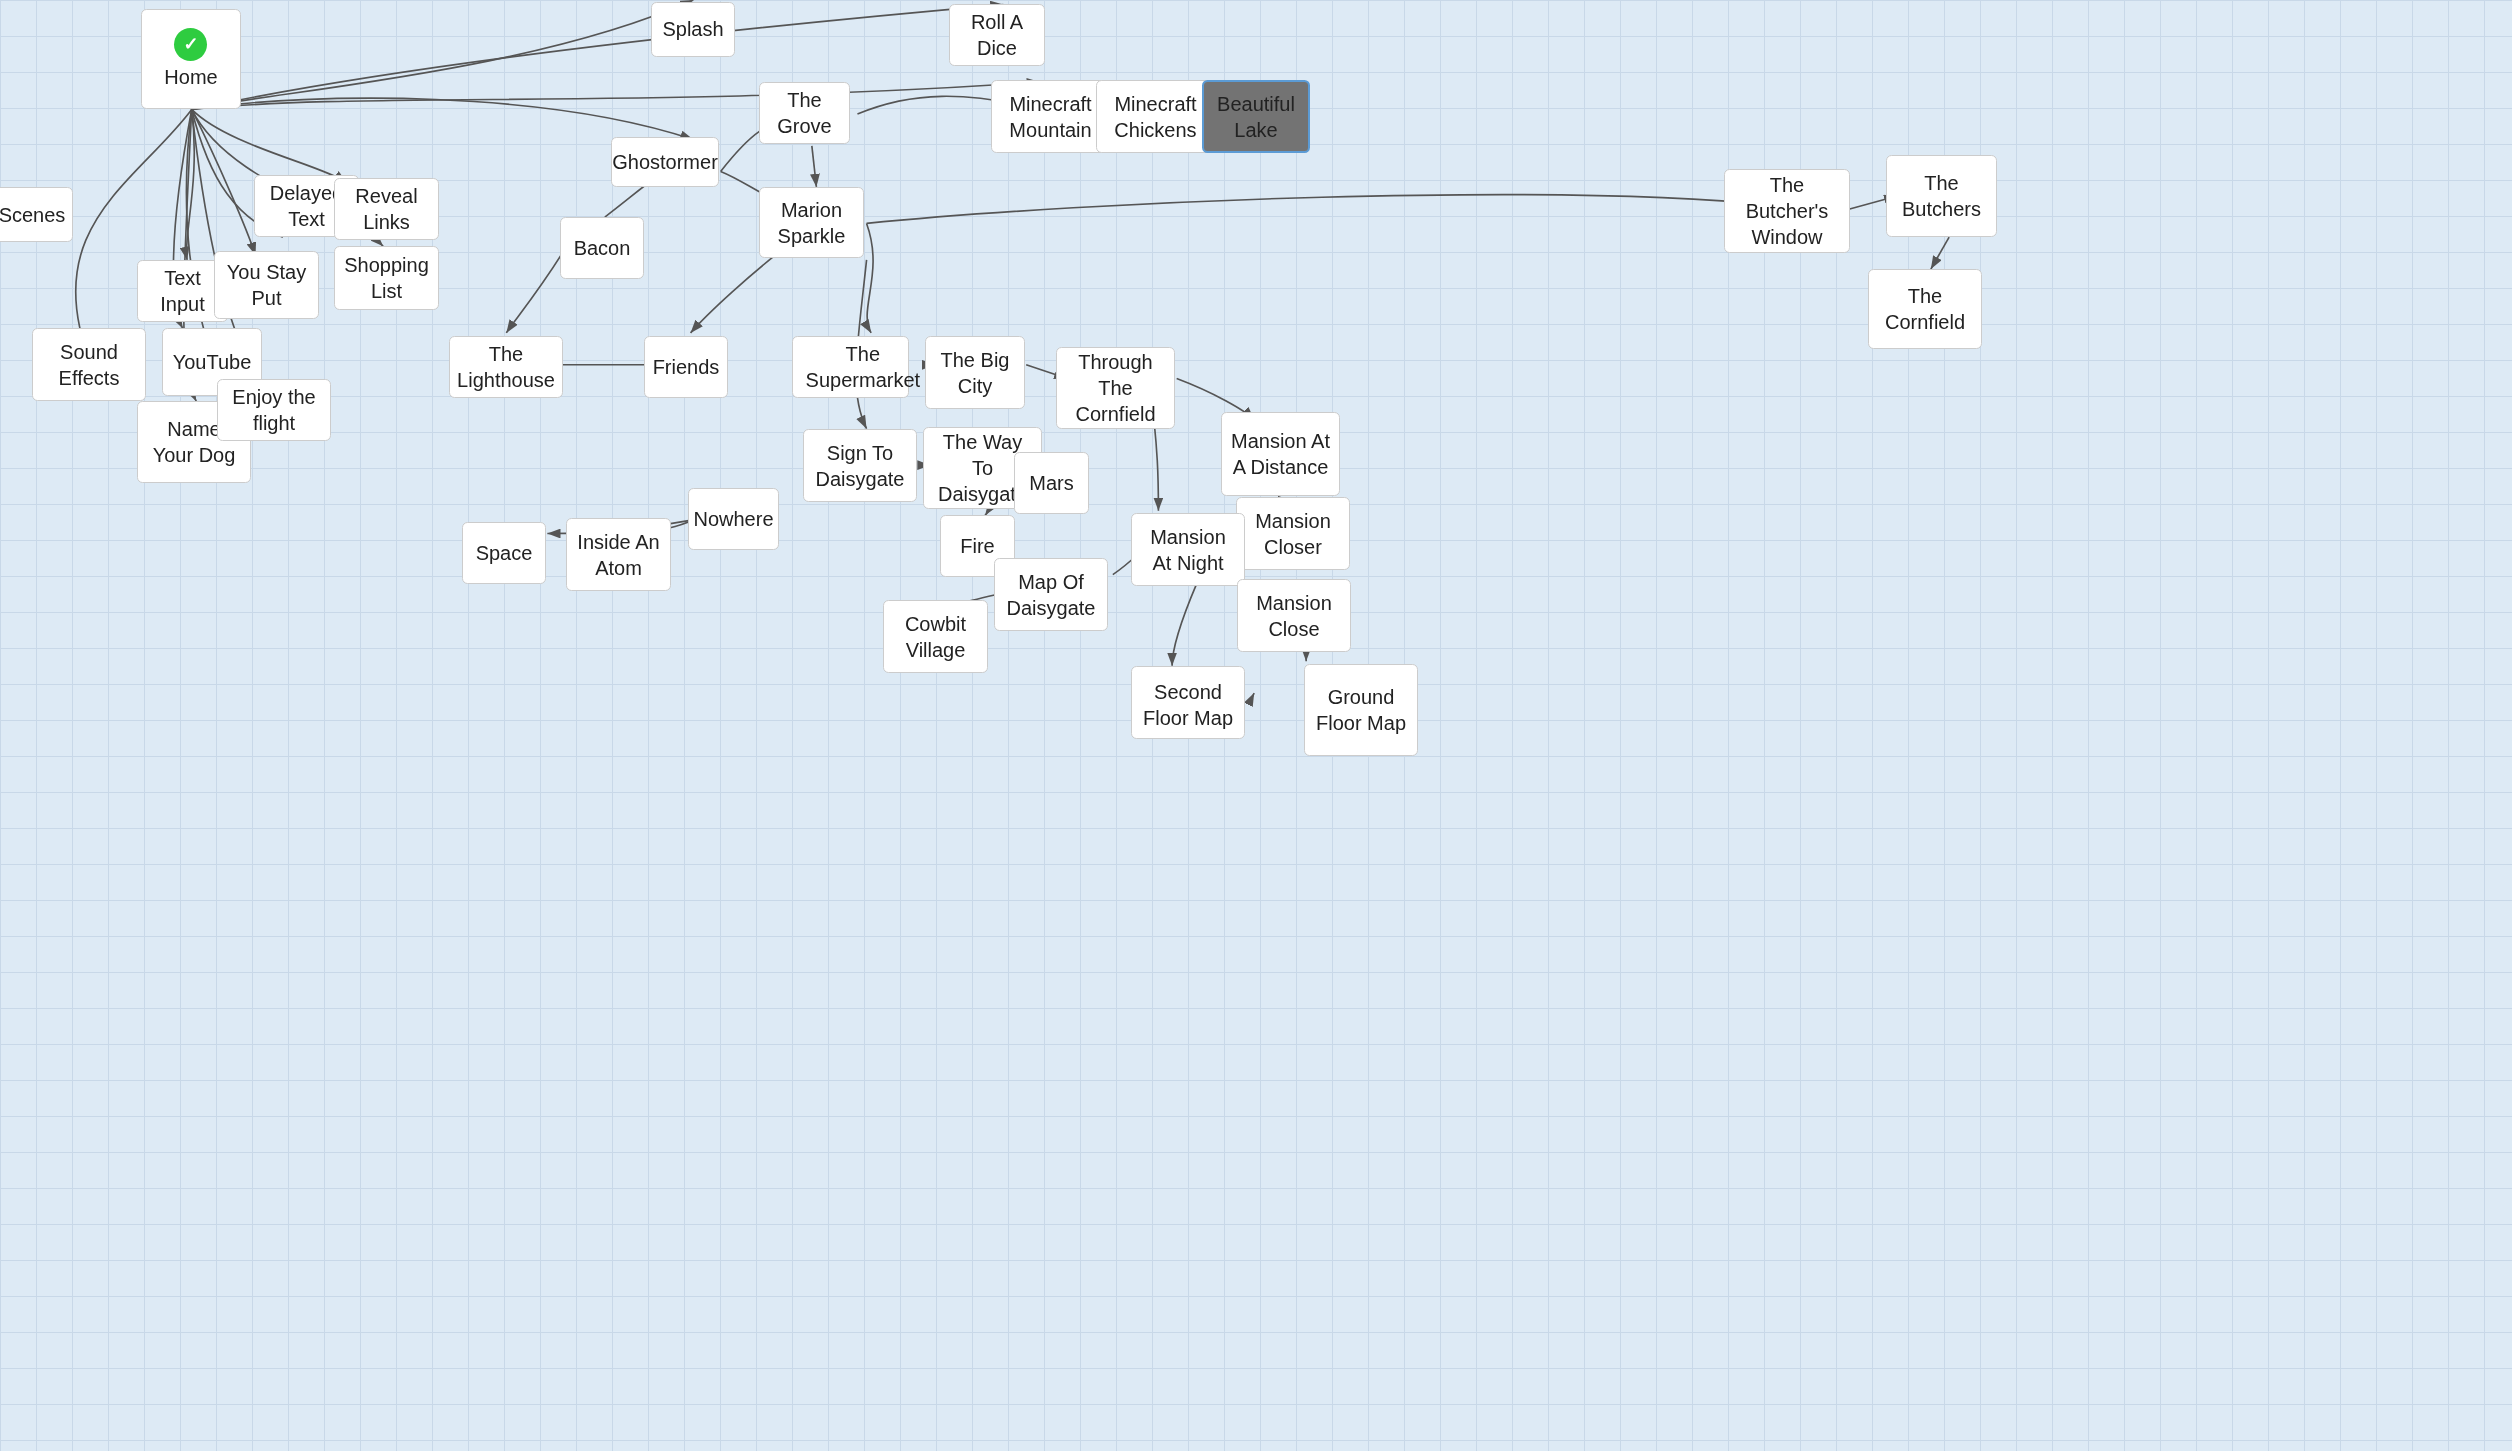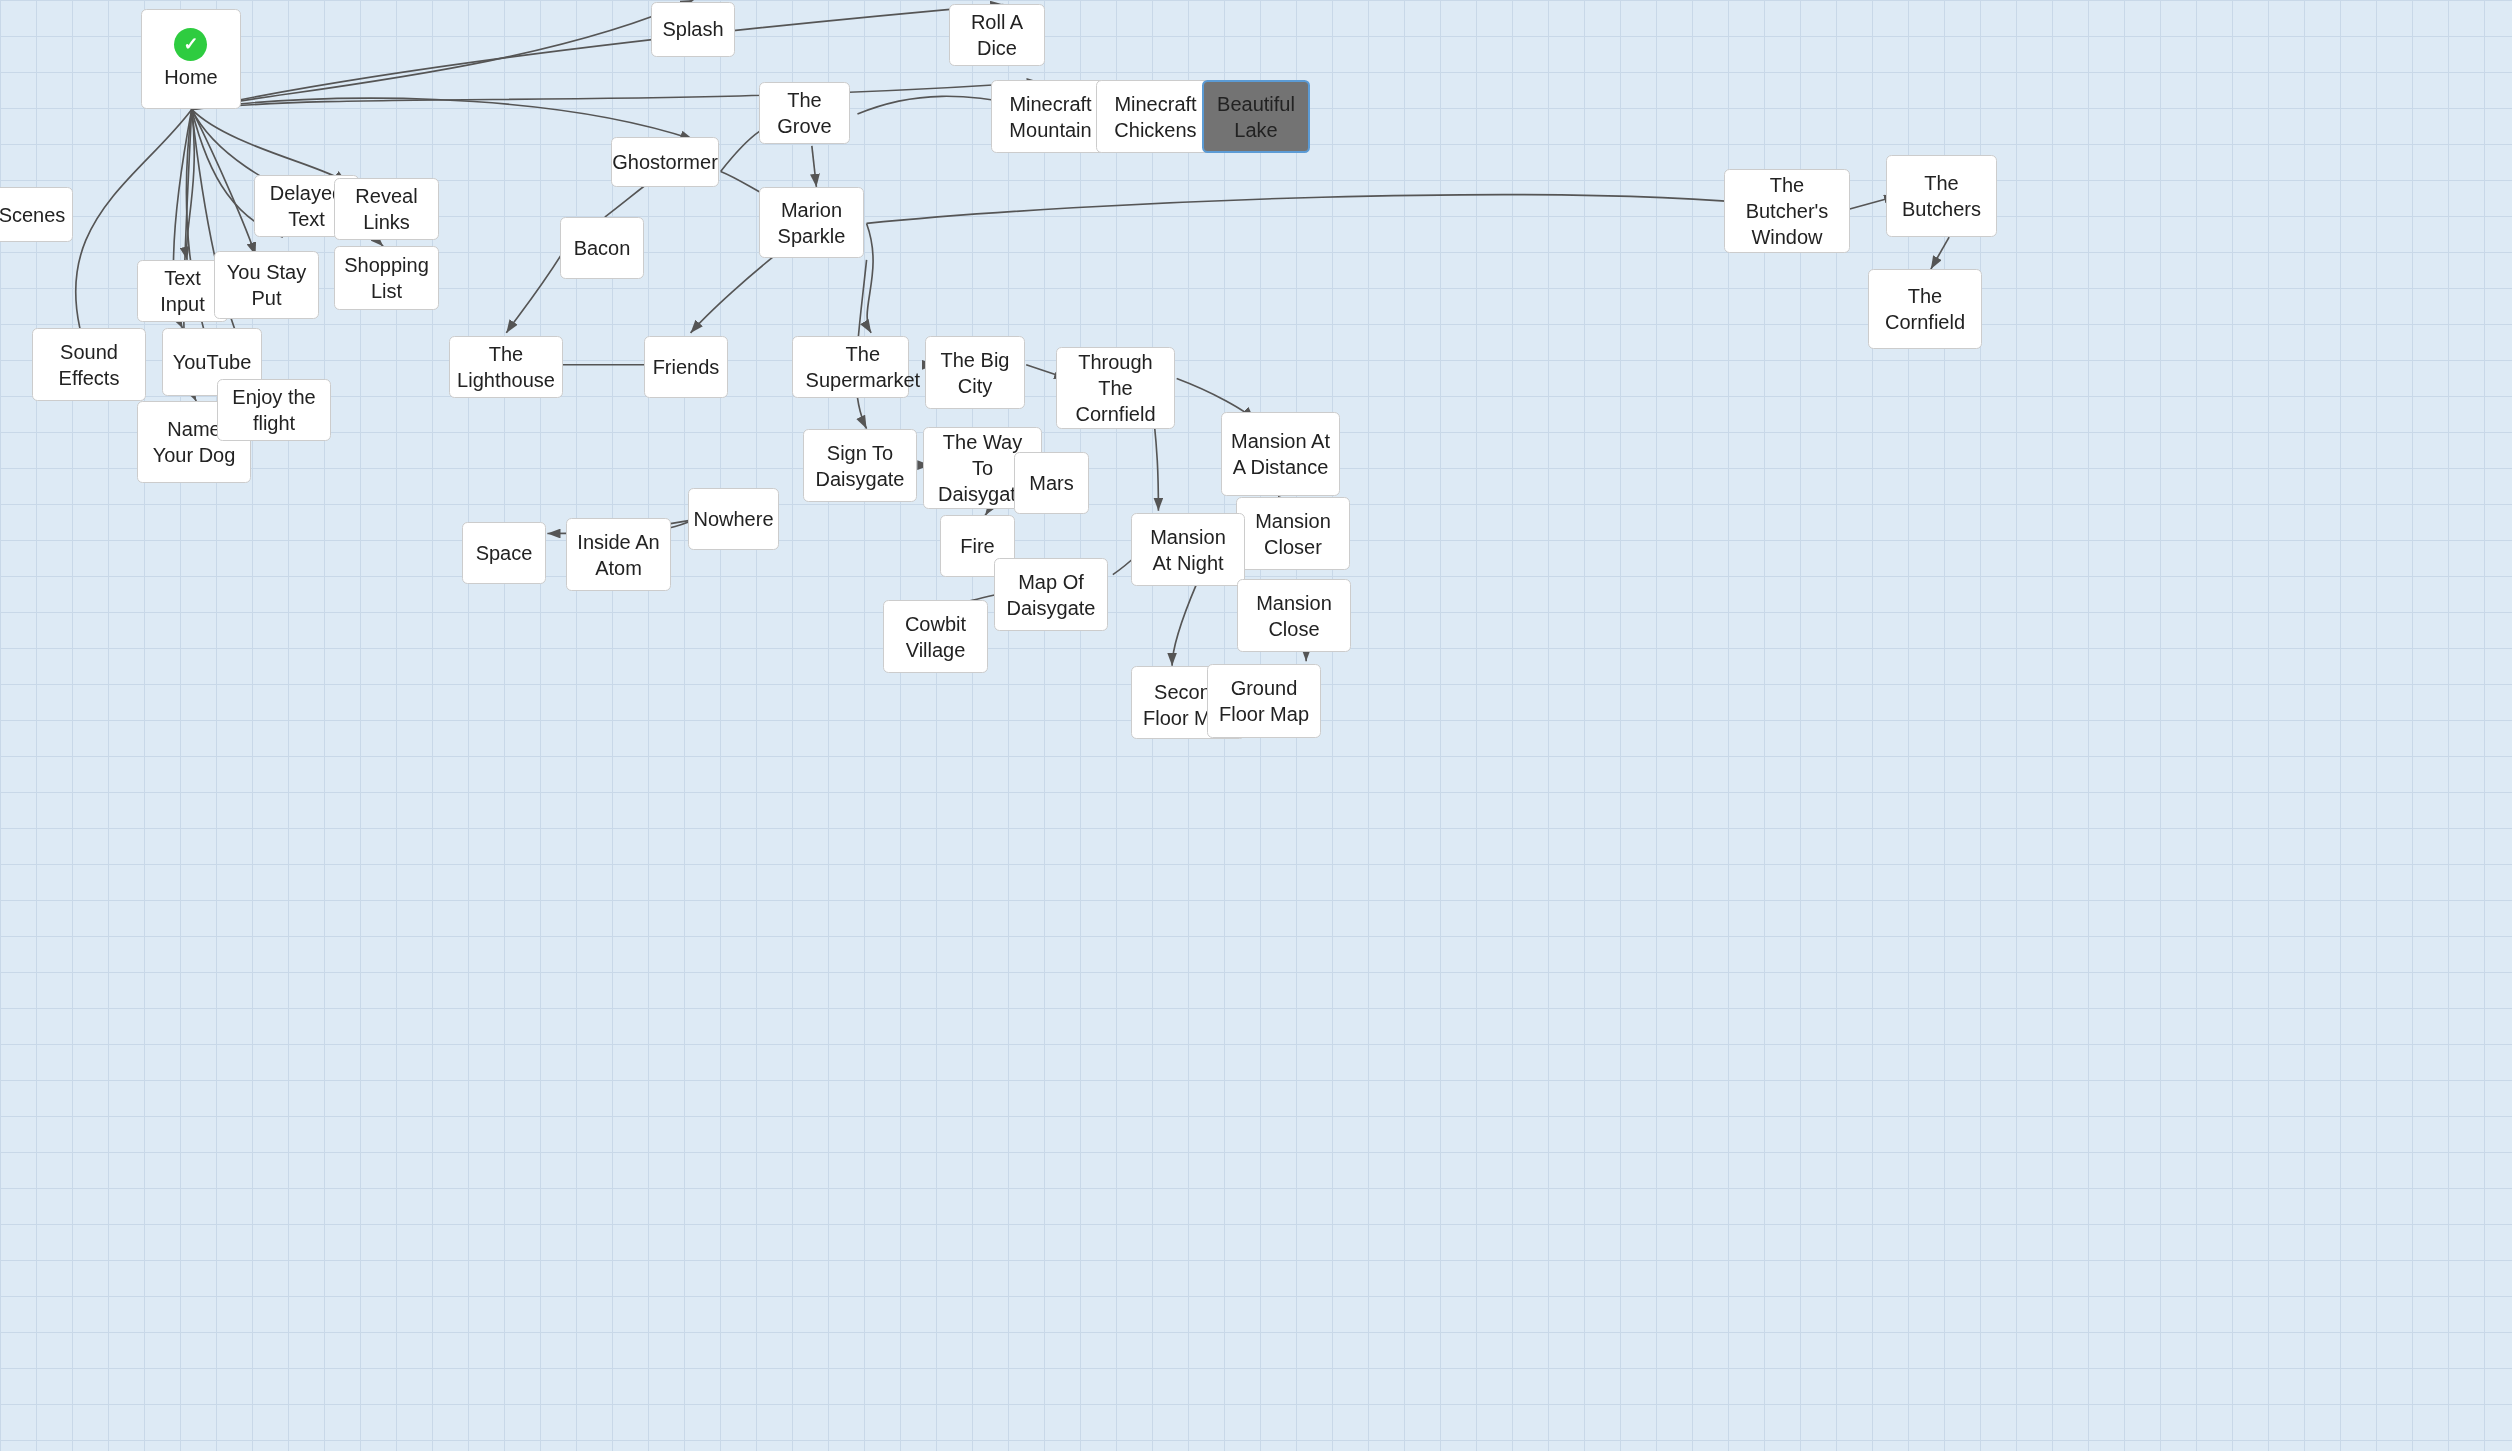--- a/index.html
+++ b/index.html
@@ -292,17 +292,17 @@
     </div>
     <div class="node" style="left: 1131px; top: 513px; width: 114px; height: 73px;">
       <span>Mansion At Night</span>
     </div>
     <div class="node" style="left: 1237px; top: 579px; width: 114px; height: 73px;">
       <span>Mansion Close</span>
     </div>
     <div class="node" style="left: 1131px; top: 666px; width: 114px; height: 73px; align-items: flex-end;">
       <span>Second Floor Map</span>
     </div>
-    <div class="node" style="left: 1207px; top: 664px; width: 114px; height: 74px; justify-content: flex-end;">
+    <div class="node" style="left: 1304px; top: 664px; width: 114px; height: 92px; justify-content: flex-end;">
       <span>Ground Floor Map</span>
     </div>
   </div>
 
 
 </body></html>

